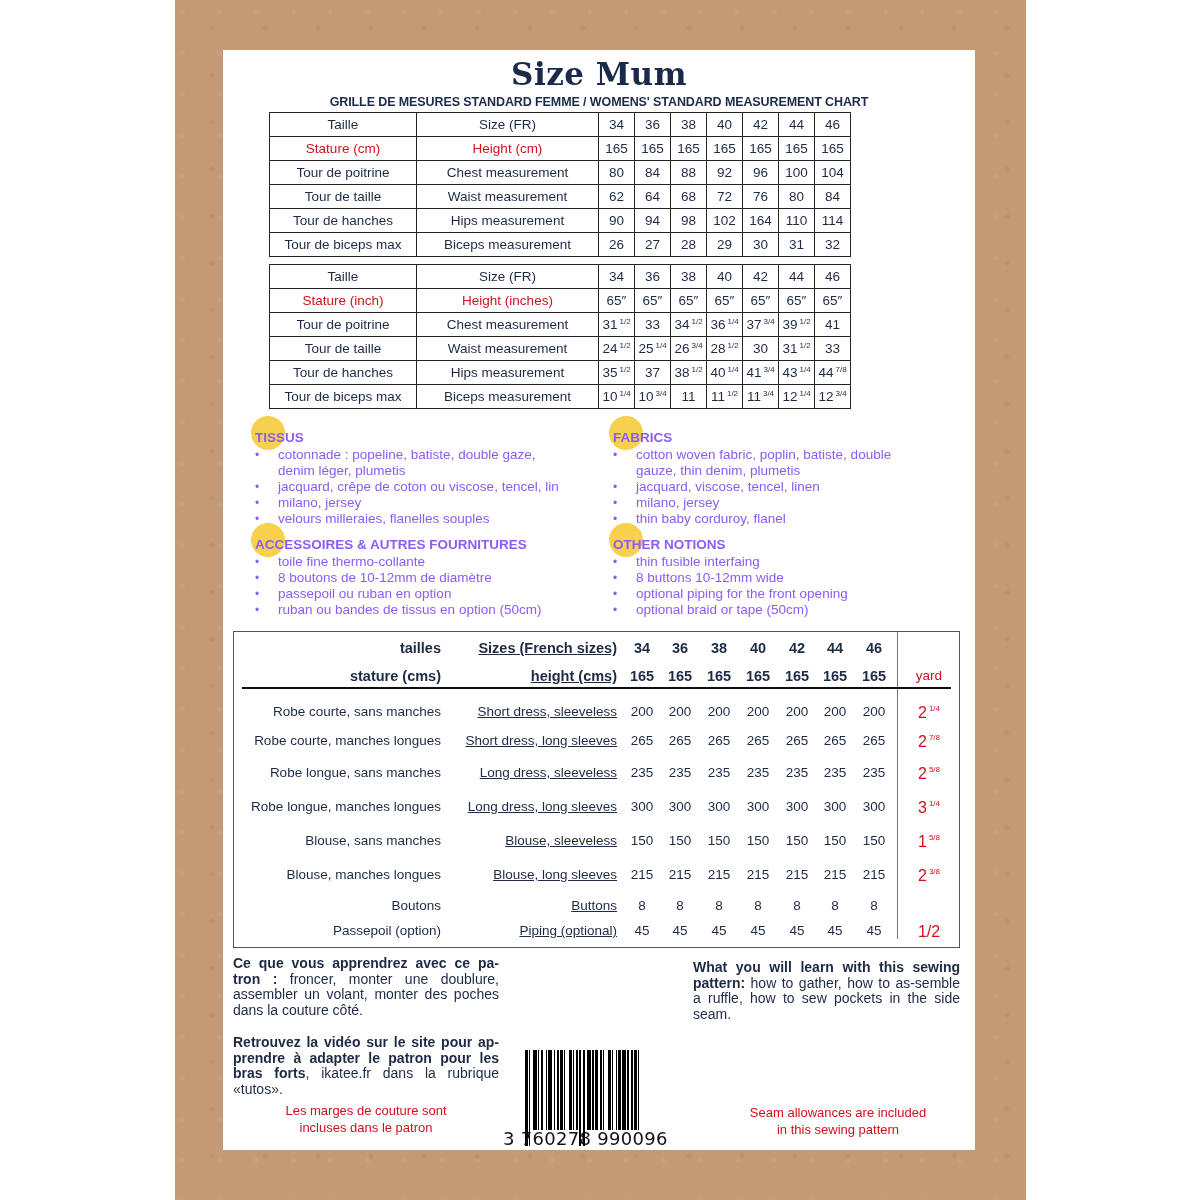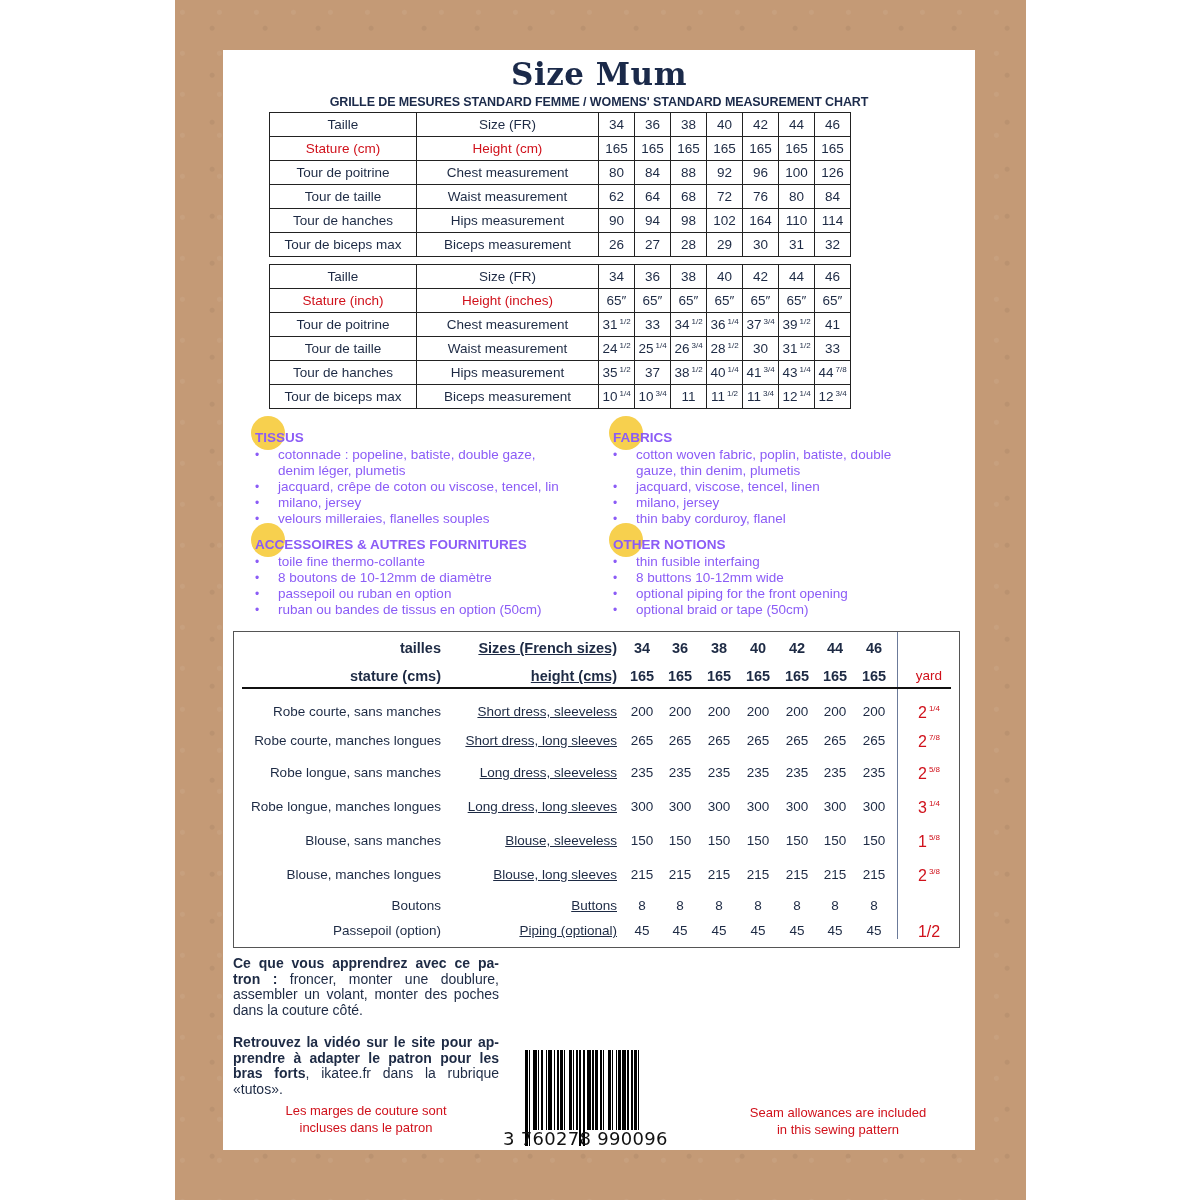--- a/index.html
+++ b/index.html
@@ -122,21 +122,21 @@
         </tr>
         <tr>
           <td class="c1 lbl">Tour de poitrine</td>
           <td class="c2 lbl">Chest measurement</td>
           <td class="cv">80</td>
           <td class="cv">84</td>
           <td class="cv">88</td>
           <td class="cv">92</td>
           <td class="cv">96</td>
           <td class="cv">100</td>
-          <td class="cv">126</td>
+          <td class="cv">104</td>
         </tr>
         <tr>
           <td class="c1 lbl">Tour de taille</td>
           <td class="c2 lbl">Waist measurement</td>
           <td class="cv">62</td>
           <td class="cv">64</td>
           <td class="cv">68</td>
           <td class="cv">72</td>
           <td class="cv">76</td>
           <td class="cv">80</td>
@@ -410,20 +410,23 @@
 
   <div class="para" style="left:10px; top:985px; width:266px;">
     <b>Retrouvez la vidéo sur le site pour ap-prendre à adapter le patron pour les bras forts</b><span>, ikatee.fr dans la rubrique «tutos».</span>
   </div>
   <div class="para" style="left:10px; top:906px; width:266px;">
     <b>Ce que vous apprendrez avec ce pa-tron :</b><span> froncer, monter une doublure, assembler un volant, monter des poches dans la couture côté.</span>
   </div>
   <div class="redtxt" style="left:10px; top:1052px; width:266px; white-space:pre-line;">Les marges de couture sont
 incluses dans le patron</div>
 
+  <div class="para" style="left:470px; top:910px; width:267px;">
+    <b>What you will learn with this sewing pattern:</b><span> how to gather, how to as-semble a ruffle, how to sew pockets in the side seam.</span>
+  </div>
   <div class="redtxt" style="left:470px; top:1054px; width:290px; white-space:pre-line;">Seam allowances are included
 in this sewing pattern</div>
 
   <div class="barcode">
     <div class="bars" id="bars">
         <i style="width: 2.6px; background: rgb(0, 0, 0); height: 96px;"></i>
         <i style="width: 1.3px; background: transparent;"></i>
         <i style="width: 1.3px; background: rgb(0, 0, 0); height: 96px;"></i>
         <i style="width: 2.6px; background: transparent;"></i>
         <i style="width: 3.9px; background: rgb(0, 0, 0);"></i>

